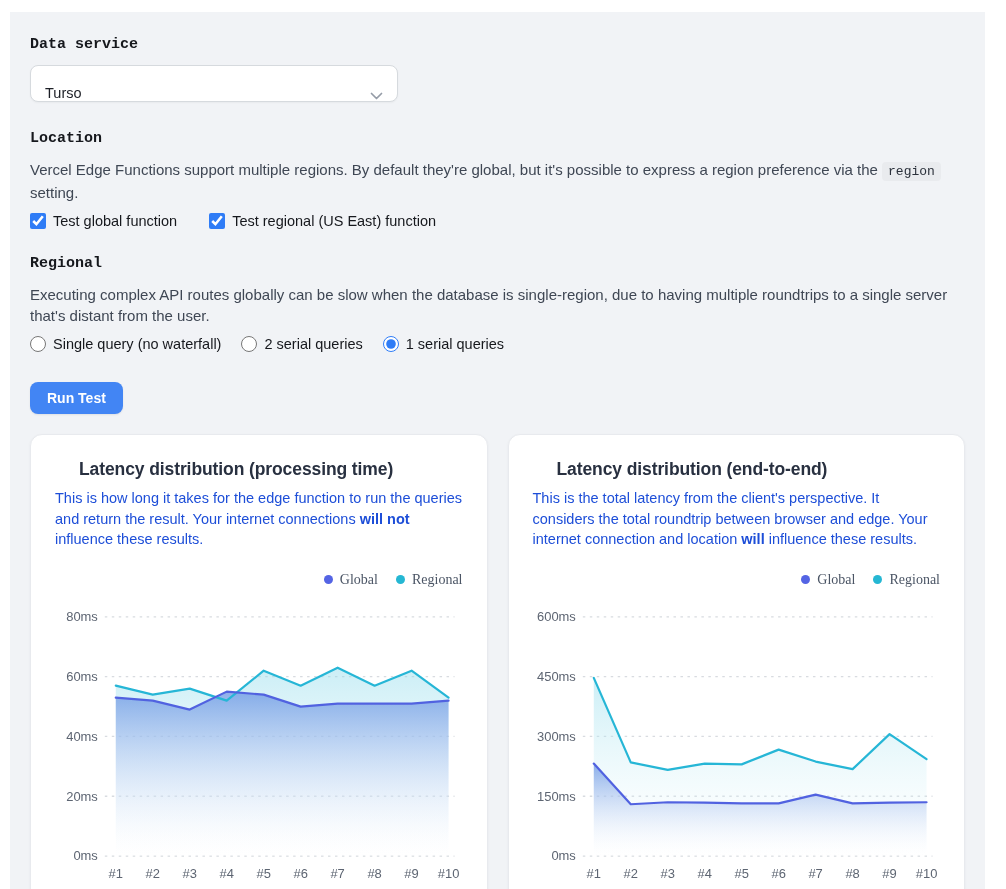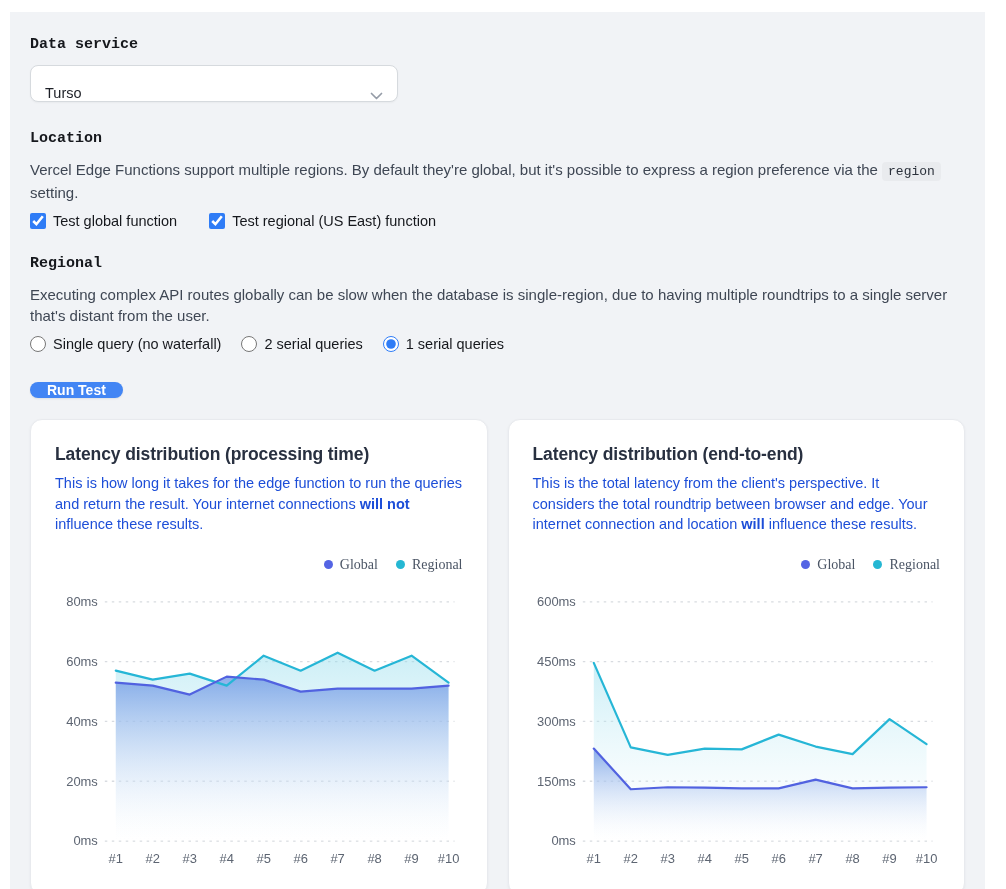--- a/index.html
+++ b/index.html
@@ -71,39 +71,40 @@
 
   .run-btn {
     margin-top: 2px;
     background: #4285f4;
     color: #ffffff;
     border: none;
     border-radius: 8px;
     font-family: inherit;
     font-size: 14px;
     font-weight: 700;
-    padding: 0 17px;
+    padding: 8px 17px;
     cursor: pointer;
     box-shadow: 0 1px 2px rgba(0,0,0,0.08);
   }
 
   .cards { display: flex; gap: 20px; margin-top: 20px; }
   .card {
     flex: 1;
     background: #ffffff;
     border: 1px solid #e8eaee;
     border-radius: 12px;
     padding: 24px;
     box-shadow: 0 1px 3px rgba(20,30,50,0.05);
   }
   .card h2 {
     font-size: 17.5px;
     font-weight: 700;
     color: #283040;
     letter-spacing: -0.1px;
+    margin-left: 24px;
   }
   .card p.card-desc {
     margin-top: 8px;
     font-size: 14.5px;
     line-height: 1.42;
     color: #1d4ed8;
   }
   .card p.card-desc b { font-weight: 700; }
 
   .legend {

